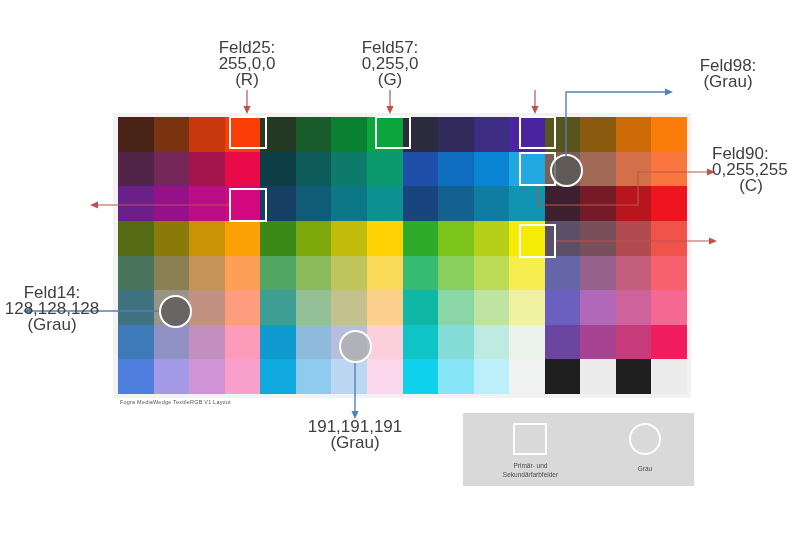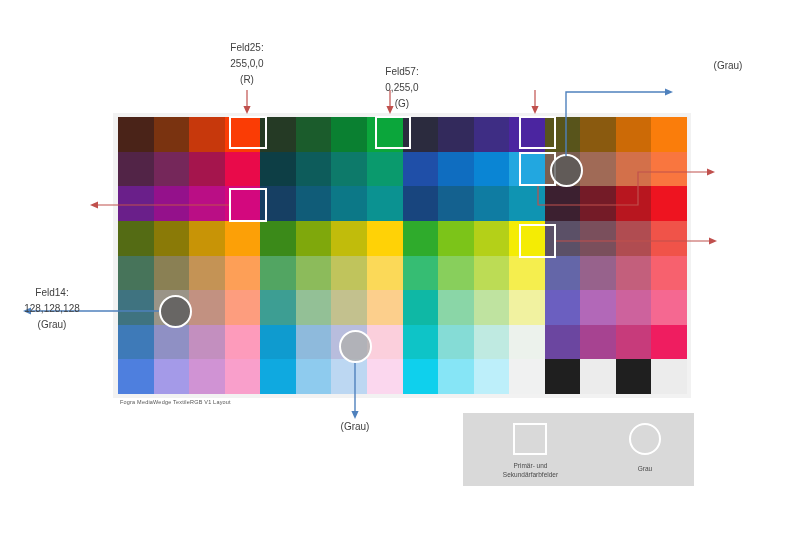--- a/index.html
+++ b/index.html
@@ -43,21 +43,21 @@
     box-sizing:border-box;
     border:2.5px solid #ffffff;
     border-radius:50%;
     background:rgba(90,90,90,0.78);
     pointer-events:none;
   }
 
   
   .lbl{
     position:absolute;
-    font-size:10px;
+    font-size:17px;
     line-height:16px;
     color:#3f3f3f;
     text-align:center;
     white-space:nowrap;
   }
   .lbl .l1,.lbl .l2,.lbl .l3{display:block;}
 
   
   svg#leaders{
     position:absolute;left:0;top:0;width:800px;height:550px;
@@ -282,41 +282,48 @@
     <line x1="355" y1="363" x2="355" y2="414" stroke="#4f81bd" stroke-width="1.4"></line>
     <polygon points="355,419 351.4,411 358.6,411" fill="#4f81bd"></polygon>
   </svg>
 
   <div class="lbl" style="left:197px;top:40px;width:100px;">
     <span class="l1">Feld25:</span>
     <span class="l2">255,0,0</span>
     <span class="l3">(R)</span>
   </div>
 
-  <div class="lbl" style="left:352px;top:40px;width:100px;margin-top:24px;">
+  <div class="lbl" style="left:340px;top:40px;width:100px;">
     <span class="l1">Feld57:</span>
     <span class="l2">0,255,0</span>
     <span class="l3">(G)</span>
   </div>
 
 
   <div class="lbl" style="left:668px;top:58px;width:120px;">
+    <span class="l1">Feld98:</span>
     <span class="l3">(Grau)</span>
   </div>
 
+  <div class="lbl" style="left:712px;top:146px;width:88px;text-align:left;">
+    <span class="l1">Feld90:</span>
+    <span class="l2">0,255,255</span>
+    <span class="l3" style="text-align:center;width:78px;">(C)</span>
+  </div>
 
 
 
   <div class="lbl" style="left:0px;top:285px;width:104px;">
     <span class="l1">Feld14:</span>
     <span class="l2">128,128,128</span>
     <span class="l3">(Grau)</span>
   </div>
 
   <div class="lbl" style="left:300px;top:419px;width:110px;">
+    <span class="l2">191,191,191</span>
     <span class="l3">(Grau)</span>
   </div>
 
   <div id="caption">Fogra MediaWedge TextileRGB V1 Layout</div>
 
   <div id="legend">
     <div id="legend-square"></div>
     <div id="legend-circle"></div>
     <div class="legend-text" id="legend-label-primary">
       <span>Primär- und</span><br>

